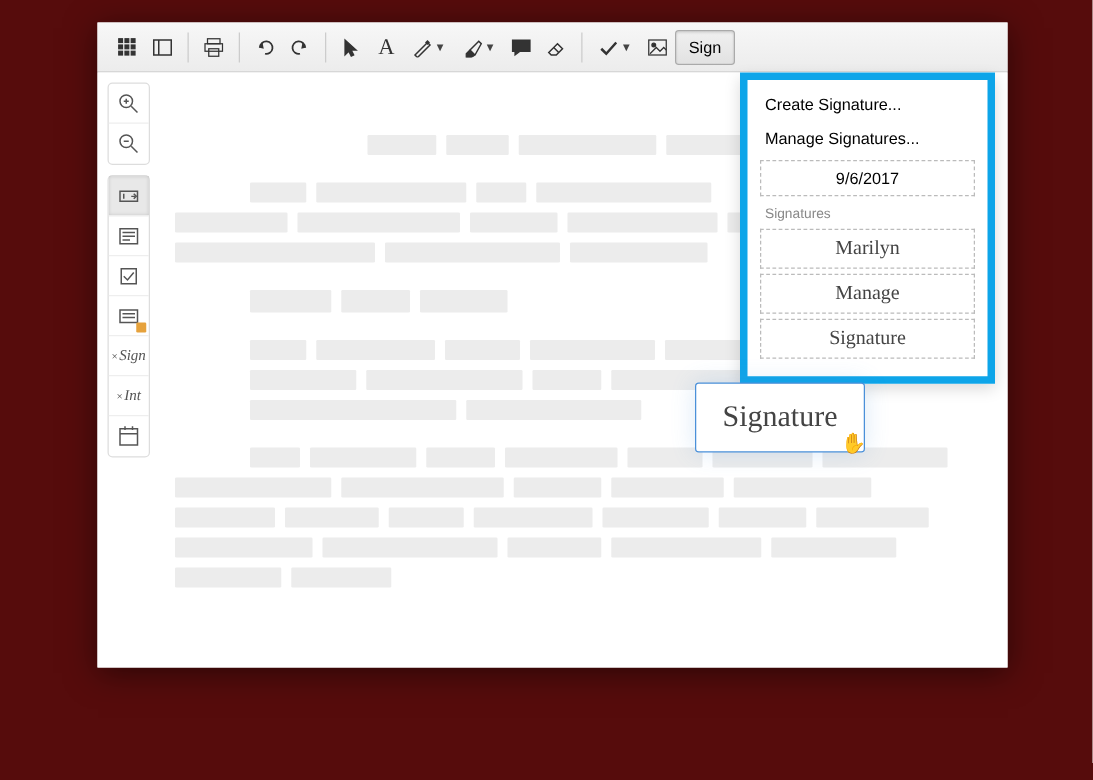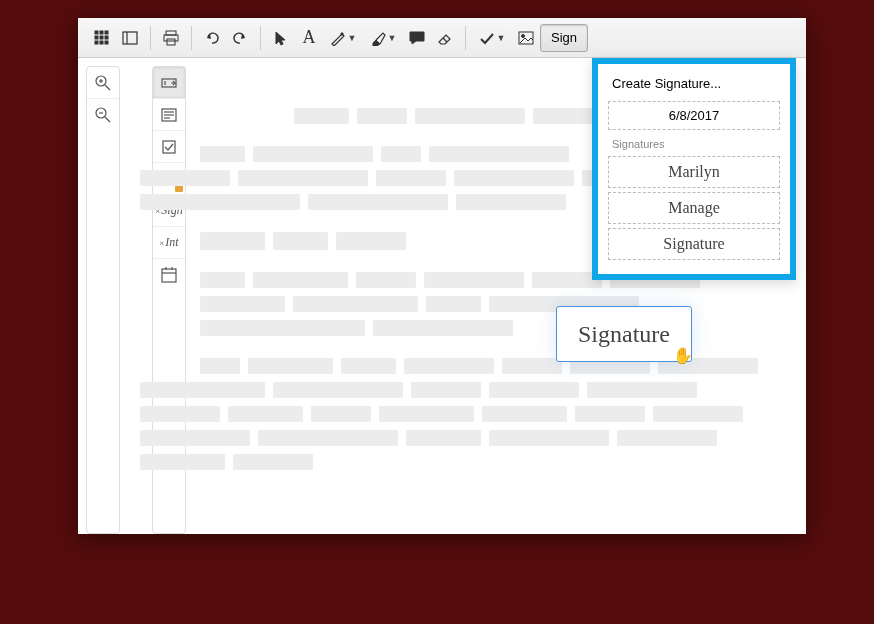--- a/index.html
+++ b/index.html
@@ -59,22 +59,22 @@
   }
   .content-area {
     flex:1;
     display:flex;
     background:#fff;
   }
   .side-panel {
     width: 42px;
     padding: 8px 0 0 8px;
     display:flex;
-    flex-direction:row;
-    gap: 32px;
+    flex-direction:column;
+    gap: 8px;
   }
   .side-group {
     border:1px solid #ddd;
     border-radius:4px;
     background:#fff;
     display:flex;
     flex-direction:column;
   }
   .side-btn {
     width: 32px;
@@ -404,21 +404,22 @@
           <div class="plc" style="width:120px;"></div>
         <div class="plc" style="width:100px;"></div>
       </div>
       <div class="plc-row">
         <div class="plc" style="width:85px;"></div>
           <div class="plc" style="width:80px;"></div>
       </div>
 
       <div class="signature-dropdown">
         <div class="dd-item">Create Signature...</div>
-        <div class="dd-date-box">6/8/2017</div>
+        <div class="dd-item">Manage Signatures...</div>
+        <div class="dd-date-box">9/6/2017</div>
         <div class="dd-section-label">Signatures</div>
         <div class="dd-sig-box"><span class="cursive">Marilyn</span></div>
         <div class="dd-sig-box"><span class="cursive">Manage</span></div>
         <div class="dd-sig-box"><span class="cursive">Signature</span></div>
       </div>
 
       <div class="sig-inplace">
         <span class="cursive">Signature</span>
         <span class="hand-cursor">✋</span>
       </div>

